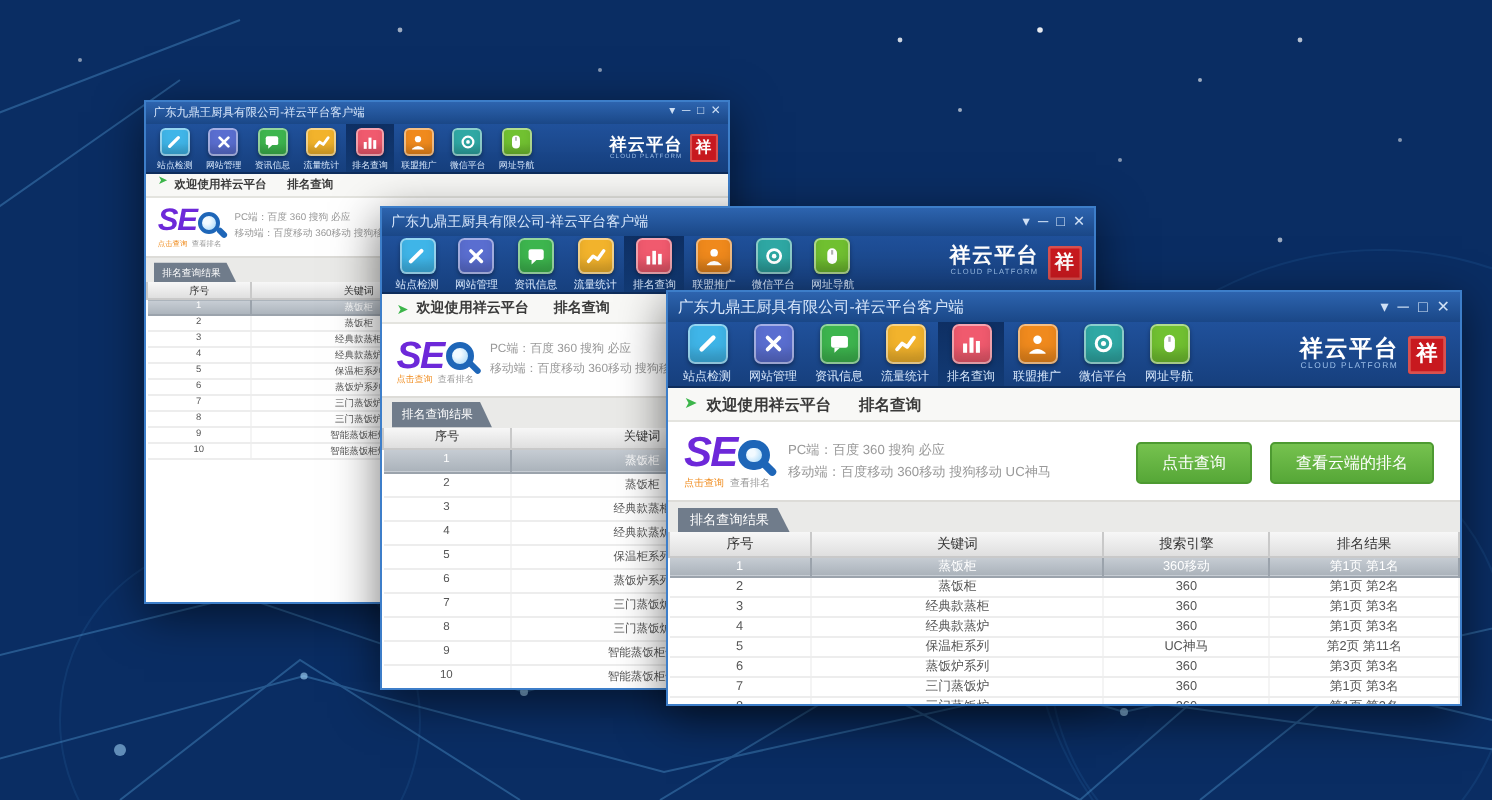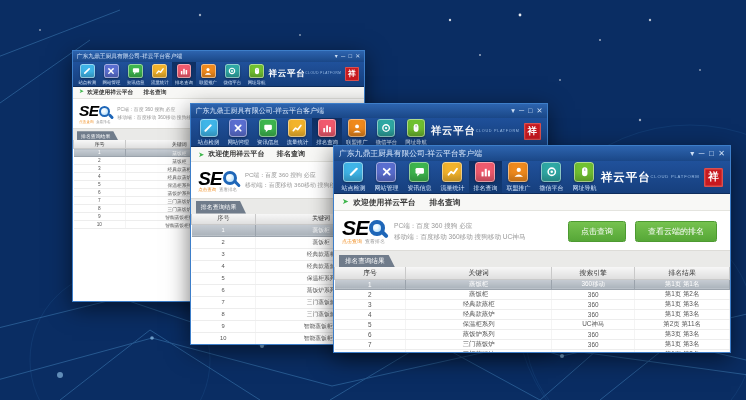--- a/index.html
+++ b/index.html
@@ -32,37 +32,37 @@
     background:linear-gradient(#20519b,#163f7d);border-bottom:1px solid #0e2d5c;}
   .tool{width:3.3em;display:flex;flex-direction:column;align-items:center;justify-content:center;
     gap:.18em;padding-top:.1em;}
   .tool.selected{background:linear-gradient(#0e2f63,#123a74);}
   .ticon{width:2em;height:2em;border-radius:.35em;display:flex;align-items:center;justify-content:center;
     box-shadow:inset 0 0 0 1px rgba(255,255,255,.45), inset 0 -0.6em .6em rgba(0,0,0,.12), 0 1px 2px rgba(0,0,0,.35);}
   .ticon svg{width:1.35em;height:1.35em;}
   .tlabel{font-size:.6em;color:#d6e6fa;white-space:nowrap;}
 
   .brand{margin-left:auto;display:flex;align-items:center;gap:.45em;padding-right:.4em;}
-  .brand-txt{display:flex;flex-direction:row;align-items:center;line-height:1.05;}
+  .brand-txt{display:flex;flex-direction:column;align-items:center;line-height:1.05;}
   .brand-name{font-size:1.15em;font-weight:bold;color:#fff;letter-spacing:.08em;white-space:nowrap;}
   .brand-sub{font-size:.42em;color:#9cbfe9;letter-spacing:.18em;white-space:nowrap;}
   .seal{flex:none;width:1.9em;height:1.9em;background:#c8191f;border-radius:.15em;
     display:flex;align-items:center;justify-content:center;box-shadow:inset 0 0 0 .14em #d9514f;}
   .seal span{color:#fff;font-weight:bold;font-size:1.05em;}
 
   .welcome{flex:none;height:1.7em;display:flex;align-items:center;gap:.45em;padding:0 .8em;
     background:#f8f8f6;border-bottom:1px solid #e4e4df;}
   .warrow{color:#3cb54a;font-size:.8em;line-height:1;}
   .wtext{font-size:.78em;font-weight:bold;color:#3a3a3a;white-space:nowrap;}
   .wsection{font-size:.78em;font-weight:bold;color:#3a3a3a;margin-left:1.2em;white-space:nowrap;}
 
   .seo-row{flex:none;height:3.9em;display:flex;align-items:center;padding:.2em .8em 0 .8em;gap:.9em;background:#fff;}
   .seo-logo{display:flex;flex-direction:column;align-items:flex-start;}
   .seo-top{display:flex;align-items:center;}
-  .se-word{font-size:2.1em;font-weight:bold;font-style:italic;color:#000000;letter-spacing:-.04em;line-height:.9;}
+  .se-word{font-size:2.1em;font-weight:bold;font-style:italic;color:#6d28d9;letter-spacing:-.04em;line-height:.9;}
   .mag{position:relative;width:1.55em;height:1.55em;margin-left:.08em;border:.4em solid #1e66b8;border-radius:50%;
     background:radial-gradient(circle at 35% 35%, #f2faff 0 25%, #bfe3fb 70%, #9fd2f4 100%);}
   .mag::after{content:"";position:absolute;width:.85em;height:.38em;background:#1e66b8;border-radius:.2em;
     right:-.75em;bottom:-.4em;transform:rotate(45deg);}
   .seo-cap{margin-top:.15em;font-size:.5em;white-space:nowrap;}
   .cap-l{color:#f08c1e;} .cap-r{color:#9a9a9a;margin-left:.6em;}
   .engine-info{font-size:.66em;color:#999;line-height:1.6;white-space:nowrap;}
   .btns{margin-left:auto;display:flex;gap:.9em;padding-right:.5em;}
   .btn{background:linear-gradient(#76c24f,#56a737);border:1px solid #4d9a31;border-radius:.3em;
     color:#fff;font-size:.8em;padding:.5em 1.5em;white-space:nowrap;cursor:pointer;}

